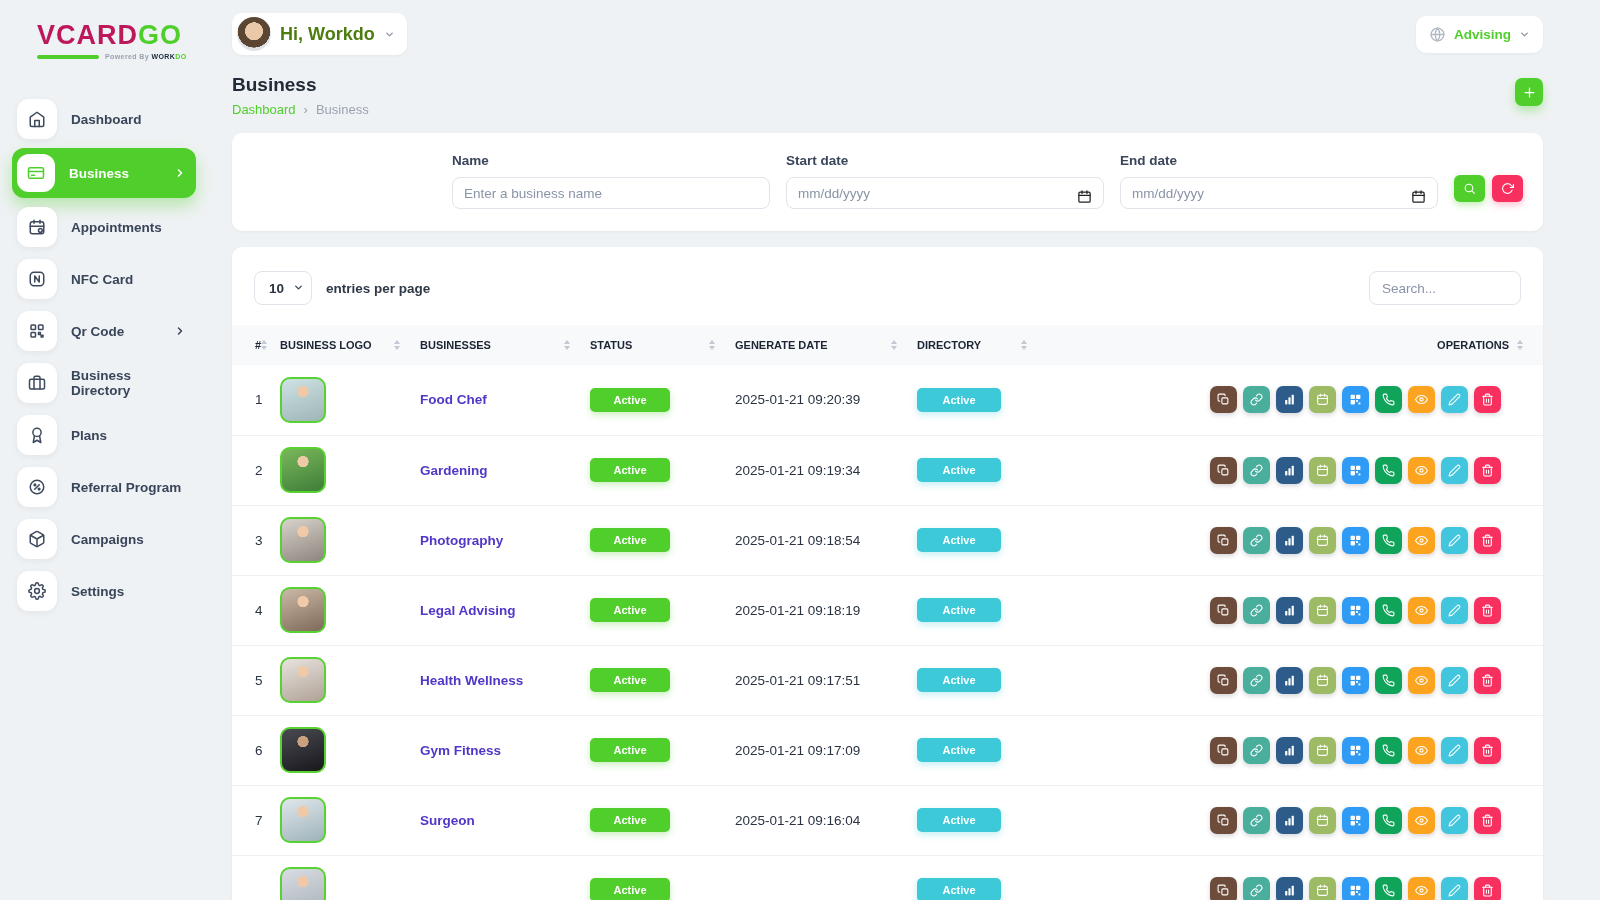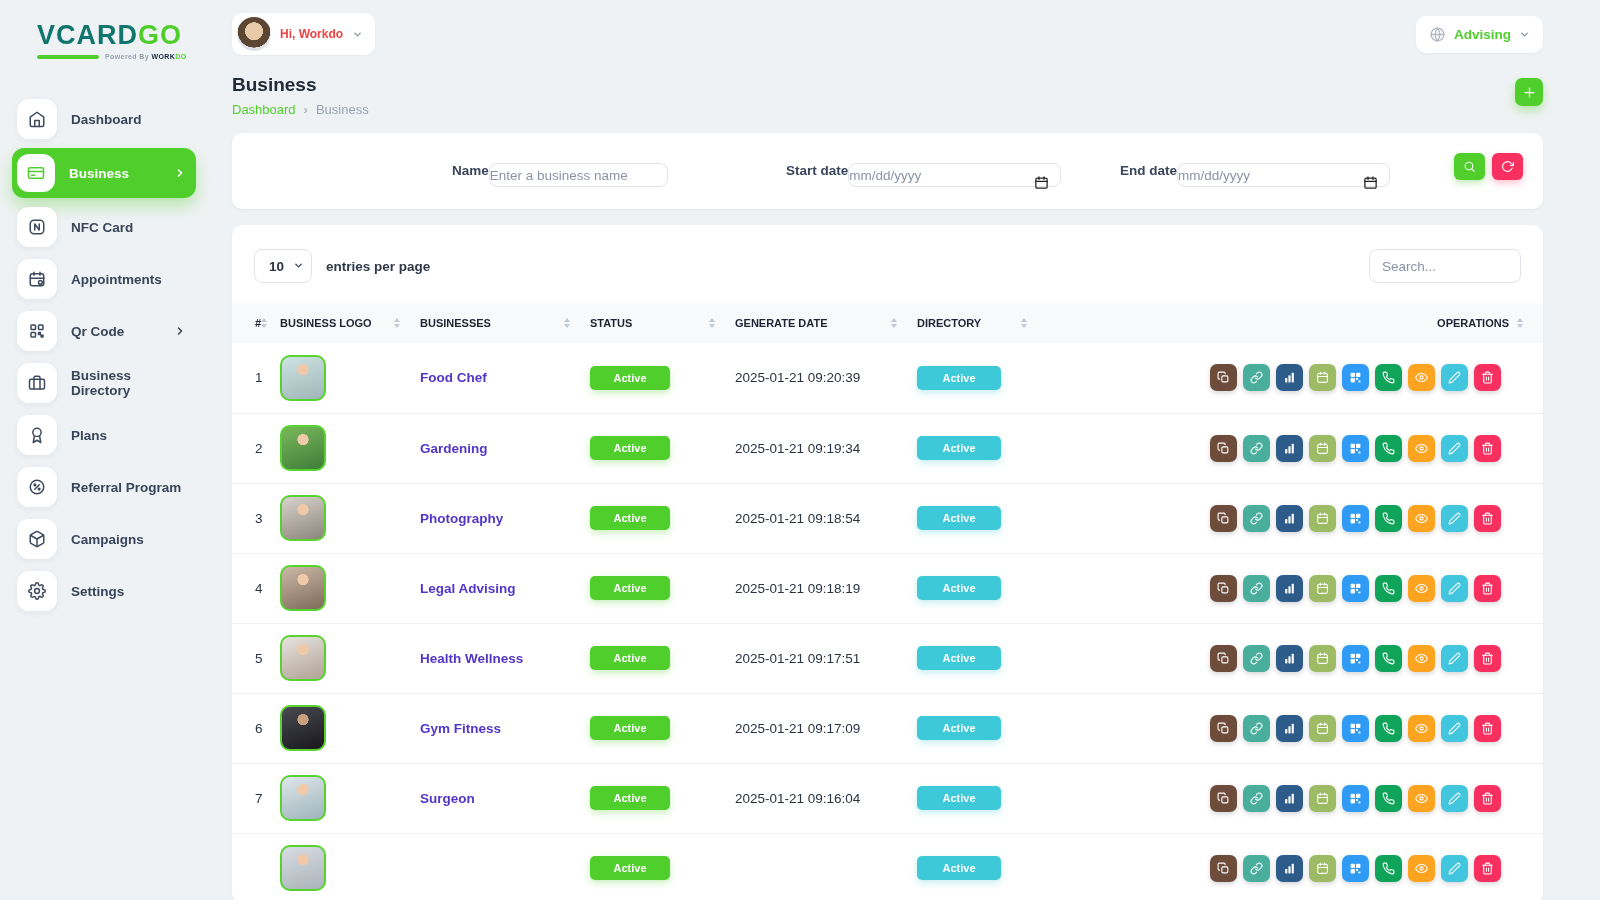--- a/index.html
+++ b/index.html
@@ -3,21 +3,21 @@
 <meta charset="utf-8">
 <style>
   * { margin:0; padding:0; box-sizing:border-box; }
   html,body { width:1600px; height:900px; overflow:hidden; }
   body { font-family:"Liberation Sans", sans-serif; background:#eff2f4; color:#2a3342; }
 
   
   .sidebar { position:fixed; left:0; top:0; width:210px; height:900px; padding:12px 0 0 0; }
   .logo-block { padding:10px 0 0 37px; height:62px; }
   .logo-line { font-size:27px; font-weight:800; letter-spacing:1px; line-height:1; }
-  .logo-primary { color:#0f766e; }
+  .logo-primary { color:#be185d; }
   .logo-accent { color:var(--primary-green); }
   .logo-sub { display:flex; align-items:center; gap:6px; margin-top:4px; }
   .logo-bar { width:62px; height:4px; border-radius:2px; background:var(--primary-green); }
   .powered { font-size:7px; color:#9aa1ad; font-weight:700; letter-spacing:.4px; }
   .powered b { color:#16283c; } .powered i { font-style:normal; color:var(--primary-green); }
 
   .side-menu { margin-top:22px; }
   .side-item { display:flex; align-items:center; gap:14px; margin:0 14px 6px 12px; padding:4px 10px 4px 5px; height:46px; border-radius:12px; cursor:pointer; }
   .side-item .chip { width:40px; height:40px; border-radius:12px; background:#ffffff; display:flex; align-items:center; justify-content:center; box-shadow:0 2px 6px rgba(25,39,62,.06); flex:none; color:#3d4a5e; }
   .side-item .chip svg { width:18px; height:18px; }
@@ -27,40 +27,40 @@
   .side-item.active { background:var(--primary-green); height:50px; box-shadow:0 8px 16px rgba(80,207,44,.35); }
   .side-item.active .chip { color:var(--primary-green); box-shadow:none; width:38px; height:38px; }
   .side-item.active .side-label, .side-item.active .side-chev { color:#ffffff; }
 
   
   .content { margin-left:210px; padding:0 57px 0 22px; }
   .topbar { height:58px; display:flex; align-items:center; justify-content:space-between; padding-top:10px; }
   .pill { background:#ffffff; border-radius:10px; display:flex; align-items:center; box-shadow:0 1px 3px rgba(25,39,62,.05); cursor:pointer; }
   .user-pill { padding:4px 12px 4px 5px; gap:9px; }
   .avatar { width:34px; height:34px; border-radius:50%; background:radial-gradient(circle at 50% 42%, #e9c9a8 0 34%, #5a4632 35% 62%, #dfe3e8 63%); flex:none; }
-  .user-name { font-size:12px; font-weight:700; color:#ef4444; }
+  .user-name { font-size:18px; font-weight:700; color:#4d7c0f; }
   .chev-sm { color:#8d96a5; display:flex; } .chev-sm svg { width:11px; height:11px; }
   .lang-pill { padding:10px 13px; gap:8px; }
   .globe { color:#b3bac6; display:flex; } .globe svg { width:17px; height:17px; }
   .lang-label { font-size:13.5px; font-weight:700; color:var(--primary-green); }
 
   .page-head { margin-top:16px; display:flex; align-items:flex-start; justify-content:space-between; }
   .page-title { font-size:19px; font-weight:700; color:#222b38; }
   .breadcrumb { margin-top:6px; display:flex; align-items:center; gap:8px; font-size:13px; }
   .crumb-link { color:var(--primary-green); cursor:pointer; text-decoration:none; }
   .crumb-sep { color:#9aa3b1; font-size:13px; }
   .crumb-current { color:#9aa3b1; }
   .add-btn { width:28px; height:28px; border-radius:7px; border:none; background:var(--primary-green); color:#fff; display:flex; align-items:center; justify-content:center; cursor:pointer; box-shadow:0 5px 10px rgba(80,207,44,.35); margin-top:4px; }
   .add-btn svg { width:15px; height:15px; }
 
   .card { background:#ffffff; border-radius:10px; box-shadow:0 1px 3px rgba(25,39,62,.05); }
   .filter-card { margin-top:16px; padding:20px 20px 22px; display:flex; justify-content:flex-end; align-items:flex-end; gap:16px; }
-  .field { display:flex; flex-direction:row; width:318px; }
+  .field { display:flex; flex-direction:column; width:318px; }
   .field-label { font-size:13.5px; font-weight:700; color:#39455a; margin-bottom:9px; }
-  .txt-input { height:24px; border:1px solid #e0e4ea; border-radius:8px; padding:0 0; font-size:13.5px; color:#2a3342; font-family:"Liberation Sans",sans-serif; outline:none; background:#fff; }
+  .txt-input { height:32px; border:1px solid #e0e4ea; border-radius:8px; padding:0 11px; font-size:13.5px; color:#2a3342; font-family:"Liberation Sans",sans-serif; outline:none; background:#fff; }
   .txt-input::placeholder { color:#8a94a6; }
   .date-wrap { position:relative; }
   .date-wrap .txt-input { width:100%; padding-right:34px; }
   .date-ic { position:absolute; right:12px; top:12px; color:#222; pointer-events:none; display:flex; }
   .date-ic svg { width:15px; height:15px; }
   .filter-btns { display:flex; gap:7px; align-self:flex-end; margin-bottom:7px; }
   .sq-btn { width:31px; height:27px; border:none; border-radius:6px; color:#fff; display:flex; align-items:center; justify-content:center; cursor:pointer; }
   .sq-btn svg { width:13px; height:13px; }
   .btn-search { background:var(--primary-green); box-shadow:0 3px 7px rgba(80,207,44,.35); }
   .btn-reset { background:var(--danger-pink); box-shadow:0 3px 7px rgba(248,48,95,.3); }
@@ -148,40 +148,40 @@
             <path d="M9 6l6 6-6 6"></path>
           </svg>
         </span>
   </div>
 
 
   <div class="side-item">
     <span class="chip">
           <span class="side-ic" style="display: flex;">
             <svg viewBox="0 0 24 24" fill="none" stroke="currentColor" stroke-width="2" stroke-linecap="round" stroke-linejoin="round">
-              <rect x="3" y="3" width="18" height="18" rx="5"></rect>
-              <path d="M9 16V8l6 8V8"></path>
-            </svg>
-          </span>
-        </span>
-    <span class="side-label">NFC Card</span>
+              <rect x="3" y="5" width="18" height="16" rx="3"></rect>
+              <path d="M16 3v4M8 3v4M3 11h18"></path>
+              <circle cx="16.5" cy="16.5" r="2.5"></circle>
+            </svg>
+          </span>
+        </span>
+    <span class="side-label">Appointments</span>
 
   </div>
 
   <div class="side-item">
     <span class="chip">
           <span class="side-ic" style="display: flex;">
             <svg viewBox="0 0 24 24" fill="none" stroke="currentColor" stroke-width="2" stroke-linecap="round" stroke-linejoin="round">
-              <rect x="3" y="5" width="18" height="16" rx="3"></rect>
-              <path d="M16 3v4M8 3v4M3 11h18"></path>
-              <circle cx="16.5" cy="16.5" r="2.5"></circle>
-            </svg>
-          </span>
-        </span>
-    <span class="side-label">Appointments</span>
+              <rect x="3" y="3" width="18" height="18" rx="5"></rect>
+              <path d="M9 16V8l6 8V8"></path>
+            </svg>
+          </span>
+        </span>
+    <span class="side-label">NFC Card</span>
 
   </div>
 
 
 
   <div class="side-item">
     <span class="chip">
           <span class="side-ic" style="display: flex;">
             <svg viewBox="0 0 24 24" fill="none" stroke="currentColor" stroke-width="2" stroke-linecap="round" stroke-linejoin="round">
               <rect x="4" y="4" width="6" height="6" rx="1"></rect>

